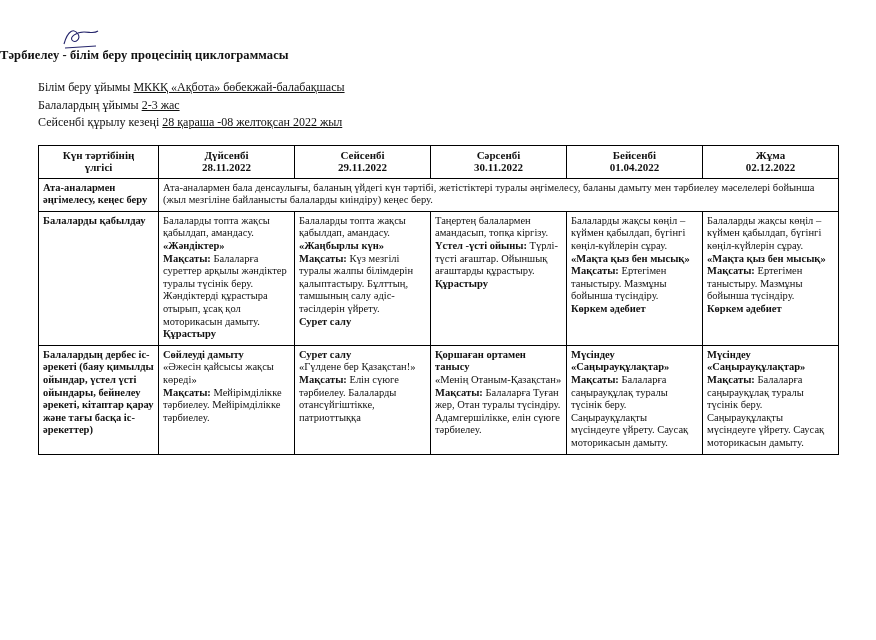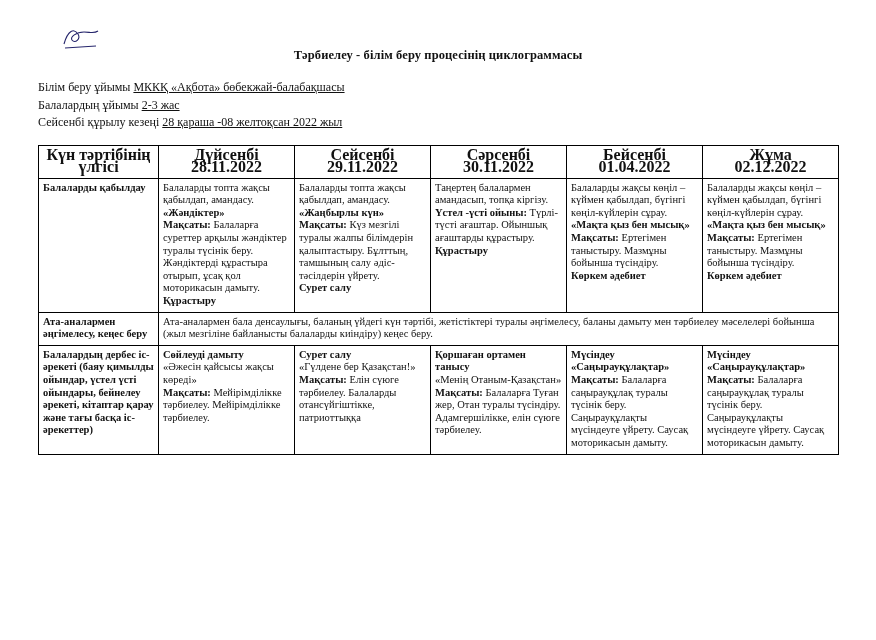--- a/index.html
+++ b/index.html
@@ -28,21 +28,20 @@
     top: 26px;
     width: 38px;
     height: 24px;
     color: #1a1a6e;
     font-family: "Liberation Serif", serif;
     font-size: 13px;
   }
   .scribble svg { display:block; }
 
   .doc-title {
-    text-align: center;
     font-weight: bold;
     font-size: 12.5px;
     margin: 0;
     padding-top: 48px;
     letter-spacing: 0.1px;
   }
 
   .meta {
     margin: 16px 0 0 38px;
     font-size: 12px;
@@ -74,21 +73,21 @@
     vertical-align: top;
     padding: 3px 4px 4px 4px;
     line-height: 12.6px;
   }
   .col-0 { width: 120px; }
   .col-1, .col-2, .col-3, .col-4, .col-5 { width: 136px; }
 
   thead th {
     text-align: center;
     font-weight: bold;
-    font-size: 16px;
+    font-size: 11px;
     padding: 3px 2px 4px 2px;
     line-height: 13px;
   }
   thead th .d1 { display: block; }
   thead th .d2 { display: block; }
 
   td.rowhead {
     font-weight: bold;
   }
   .cell p {
@@ -160,20 +159,24 @@
           <span class="d2">01.04.2022</span>
         </th>
         <th>
           <span class="d1">Жұма</span>
           <span class="d2">02.12.2022</span>
         </th>
       </tr>
     </thead>
     <tbody>
       <tr>
+        <td class="rowhead">Ата-аналармен әңгімелесу, кеңес беру</td>
+        <td class="cell merged" colspan="5">Ата-аналармен бала денсаулығы, баланың үйдегі күн тәртібі, жетістіктері туралы әңгімелесу, баланы дамыту мен тәрбиелеу мәселелері бойынша (жыл мезгіліне байланысты балаларды киіндіру) кеңес беру.</td>
+      </tr>
+      <tr>
         <td class="rowhead">Балаларды қабылдау</td>
         <td class="cell">
             <p>Балаларды топта жақсы қабылдап, амандасу.</p>
             <p><span class="b">«Жәндіктер»</span></p>
             <p><span class="b">Мақсаты:</span> Балаларға суреттер арқылы жәндіктер туралы түсінік беру. Жәндіктерді құрастыра отырып, ұсақ қол моторикасын дамыту.</p>
             <p><span class="b">Құрастыру</span></p>
           </td>
         <td class="cell">
             <p>Балаларды топта жақсы қабылдап, амандасу.</p>
             <p><span class="b">«Жаңбырлы күн»</span></p>
@@ -192,24 +195,20 @@
             <p><span class="b">Көркем әдебиет</span></p>
           </td>
         <td class="cell">
             <p>Балаларды жақсы көңіл – күймен қабылдап, бүгінгі көңіл-күйлерін сұрау.</p>
             <p><span class="b">«Мақта қыз бен мысық»</span></p>
             <p><span class="b">Мақсаты:</span> Ертегімен таныстыру. Мазмұны бойынша түсіндіру.</p>
             <p><span class="b">Көркем әдебиет</span></p>
           </td>
       </tr>
       <tr>
-        <td class="rowhead">Ата-аналармен әңгімелесу, кеңес беру</td>
-        <td class="cell merged" colspan="5">Ата-аналармен бала денсаулығы, баланың үйдегі күн тәртібі, жетістіктері туралы әңгімелесу, баланы дамыту мен тәрбиелеу мәселелері бойынша (жыл мезгіліне байланысты балаларды киіндіру) кеңес беру.</td>
-      </tr>
-      <tr>
         <td class="rowhead">Балалардың дербес іс-әрекеті (баяу қимылды ойындар, үстел үсті ойындары, бейнелеу әрекеті, кітаптар қарау және тағы басқа іс-әрекеттер)</td>
         <td class="cell">
             <p><span class="b">Сөйлеуді дамыту</span></p>
             <p>«Әжесін қайсысы жақсы көреді»</p>
             <p><span class="b">Мақсаты:</span> Мейірімділікке тәрбиелеу. Мейірімділікке тәрбиелеу.</p>
           </td>
         <td class="cell">
             <p><span class="b">Сурет салу</span></p>
             <p>«Гүлдене бер Қазақстан!»</p>
             <p><span class="b">Мақсаты:</span> Елін сүюге тәрбиелеу. Балаларды отансүйгіштікке, патриоттыққа</p>

